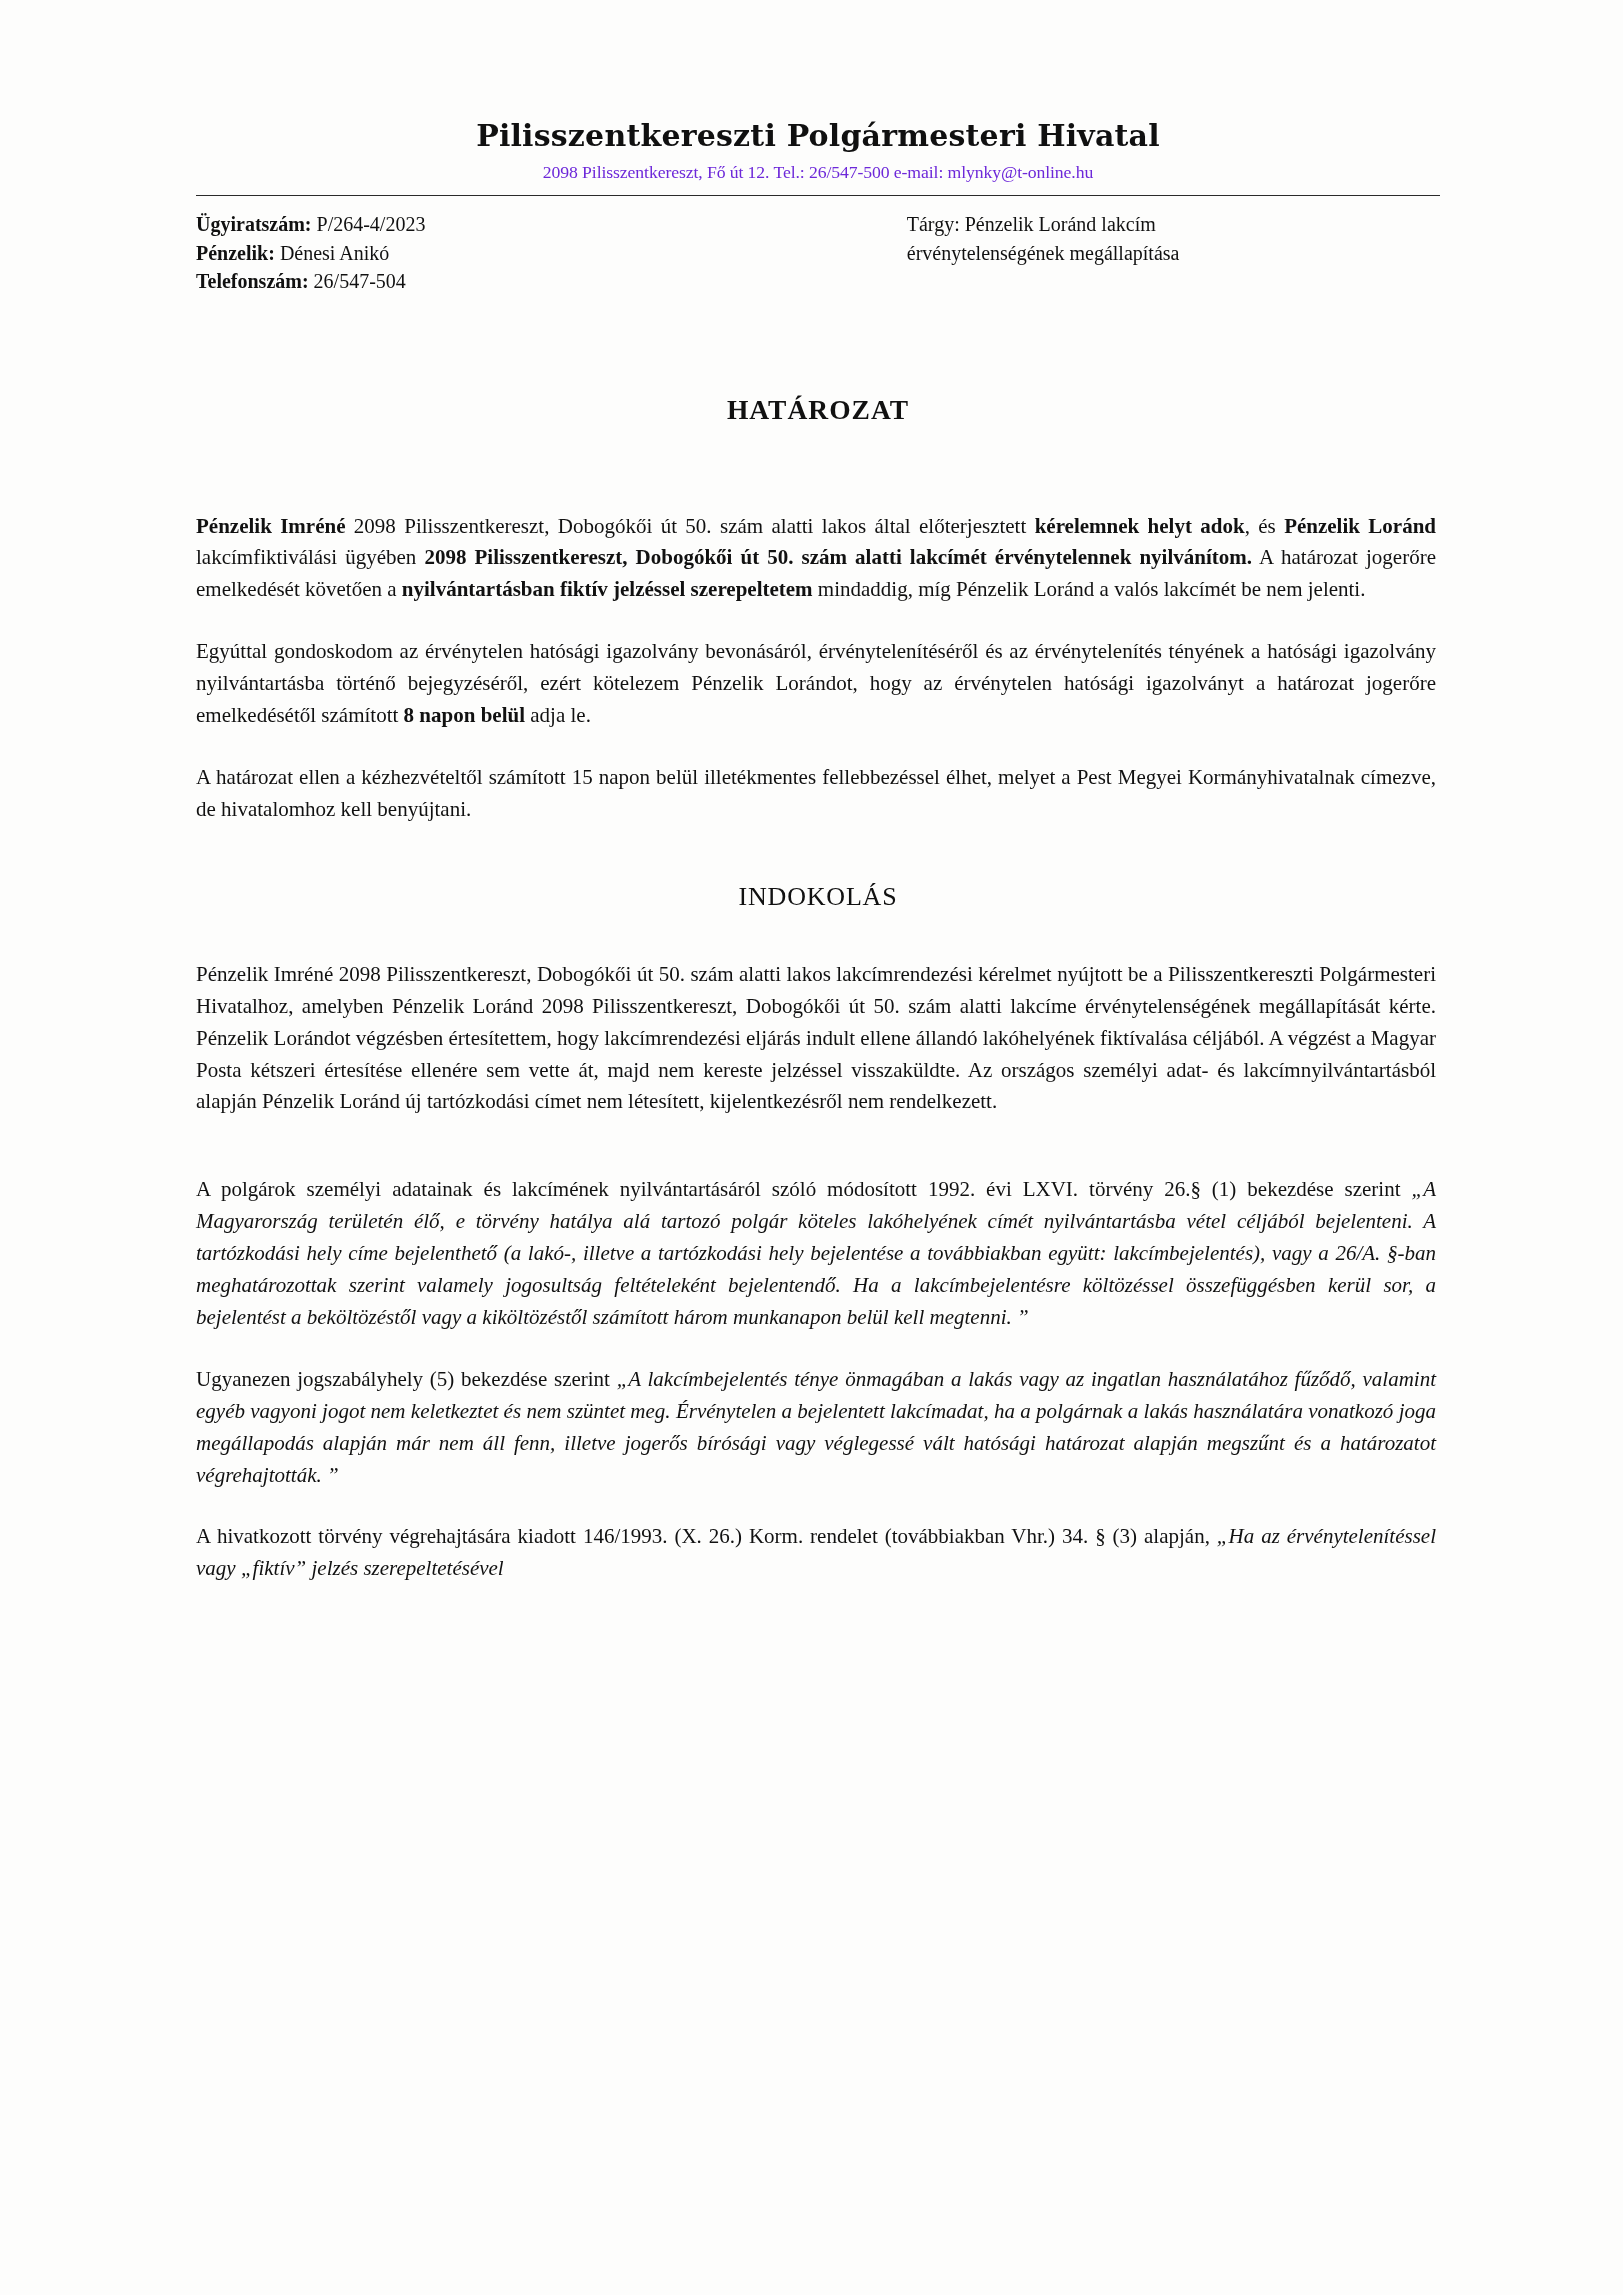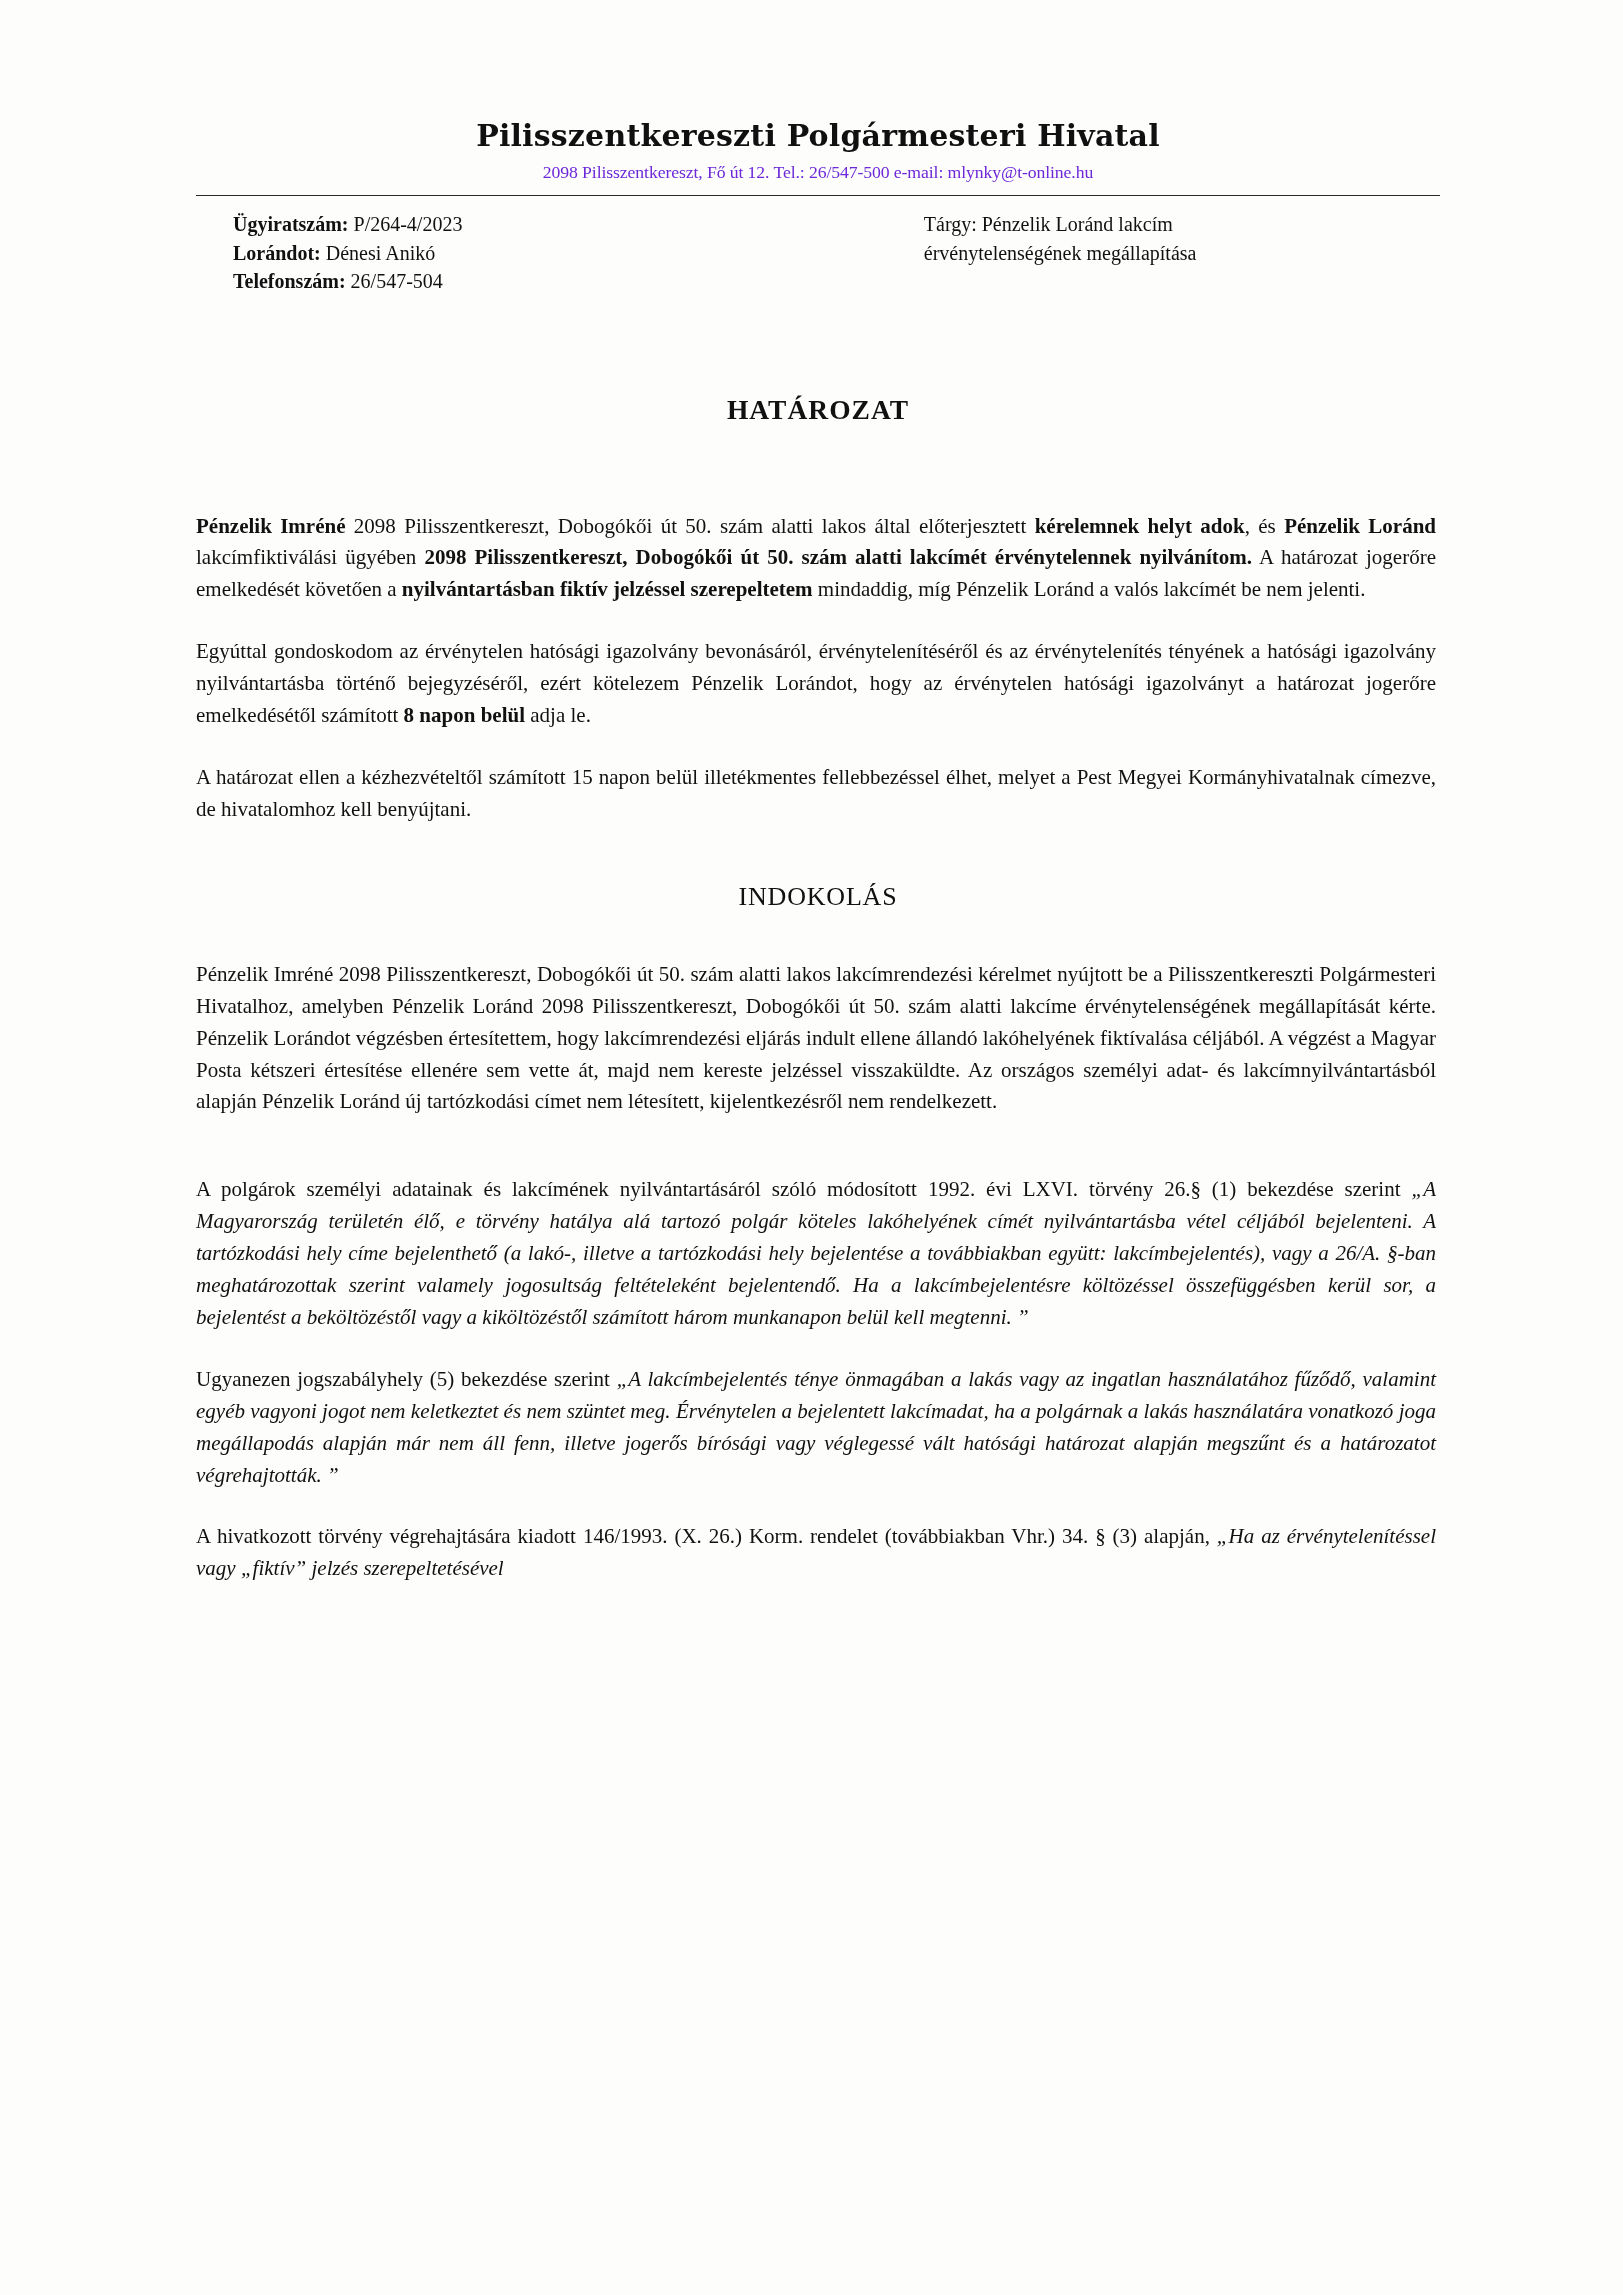--- a/index.html
+++ b/index.html
@@ -45,21 +45,20 @@
   }
   .rule {
     border-top: 1.3px solid #2a2a2a;
     margin-top: 11.8px;
     margin-bottom: 14.4px;
   }
   .meta {
     display: flex;
     justify-content: space-between;
     align-items: flex-start;
-    margin-left: 37px;
   }
   .meta-left {
     font-size: 20px;
     line-height: 1.42;
     width: 48%;
   }
   .meta-left .lbl {
     font-weight: bold;
   }
   .meta-right {
@@ -114,21 +113,21 @@
 
     <div class="rule"></div>
 
     <div class="meta">
       <div class="meta-left">
         <div>
           <span class="lbl">Ügyiratszám:</span>
           <span>P/264-4/2023</span>
         </div>
         <div>
-          <span class="lbl">Lorándot:</span>
+          <span class="lbl">Pénzelik:</span>
           <span>Dénesi Anikó</span>
         </div>
         <div>
           <span class="lbl">Telefonszám:</span>
           <span>26/547-504</span>
         </div>
       </div>
       <div class="meta-right">
         <div>Tárgy: Pénzelik Loránd lakcím</div>
         <div>érvénytelenségének megállapítása</div>

